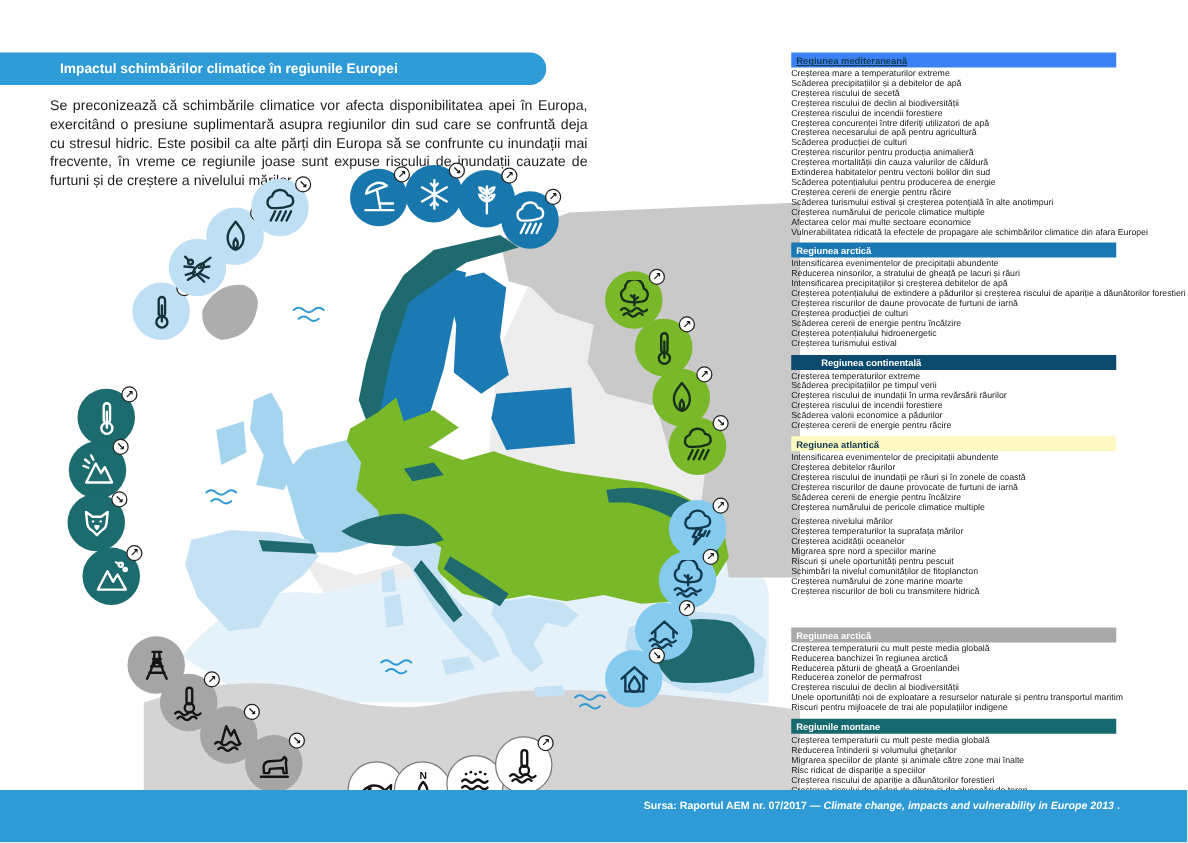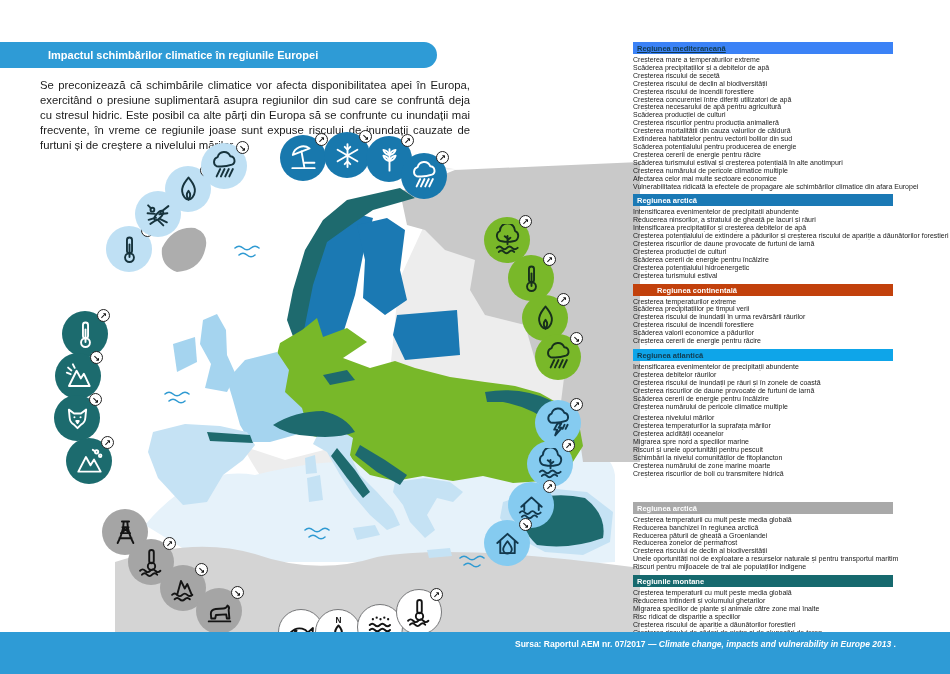--- a/index.html
+++ b/index.html
@@ -8,22 +8,22 @@
   .title-bar{position:absolute;left:0;top:42px;width:437px;height:26px;background:#2e9bd6;
         border-radius:0 14px 14px 0;color:#fff;font-weight:bold;font-size:11px;line-height:26px;
         padding-left:48px;box-sizing:border-box;white-space:nowrap;}
   .intro{position:absolute;left:40px;top:78px;width:430px;font-size:11.3px;line-height:14.9px;color:#1c1c1c;text-align:justify;}
   
   .panel{position:absolute;left:633px;top:42px;width:320px;}
   .sec{margin-bottom:4px;}
   .hdr{width:260px;box-sizing:border-box;font-size:7.5px;font-weight:bold;padding:2px 4px 1px 4px;margin-bottom:2px;}
   .hdr-mediterranean{background:#3b82f6;color:#123a4d;text-decoration:underline;}
   .hdr-boreal{background:#1a79b5;color:#fff;}
-  .hdr-continental{background:#c2410c;color:#fff;padding-left:24px;}
-  .hdr-atlantic{background:#0ea5e9;color:#123a4d;}
+  .hdr-continental{background:#0c4a6e;color:#fff;padding-left:24px;}
+  .hdr-atlantic{background:#fef9c3;color:#123a4d;}
   .hdr-coastal{background:#fff;color:#222;border:1px solid #8a8a8a;}
   .hdr-arctic{background:#a9a9a9;color:#fff;margin-top:24px;}
   .hdr-montane{background:#16696e;color:#fff;}
   .itm{font-size:7px;line-height:7.9px;color:#1b1b1b;}
   
   .map-wrap{position:absolute;left:55px;top:130px;width:585px;height:544px;}
   
   .mi{position:absolute;width:46px;height:46px;border-radius:50%;display:flex;align-items:center;justify-content:center;box-sizing:border-box;}
   .mi svg{width:33px;height:33px;display:block;}
   .ic-mediterranean{background:#bfe0f4;color:#16333d;}

